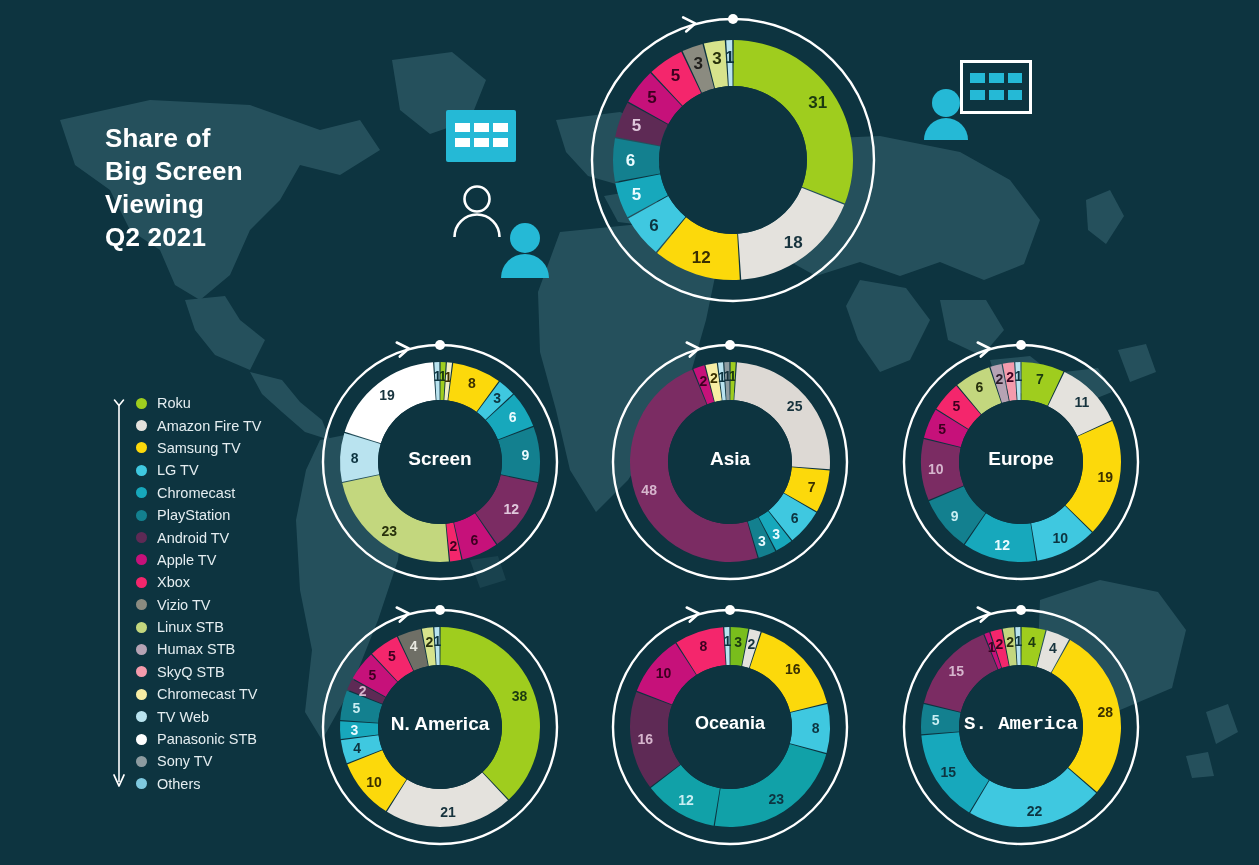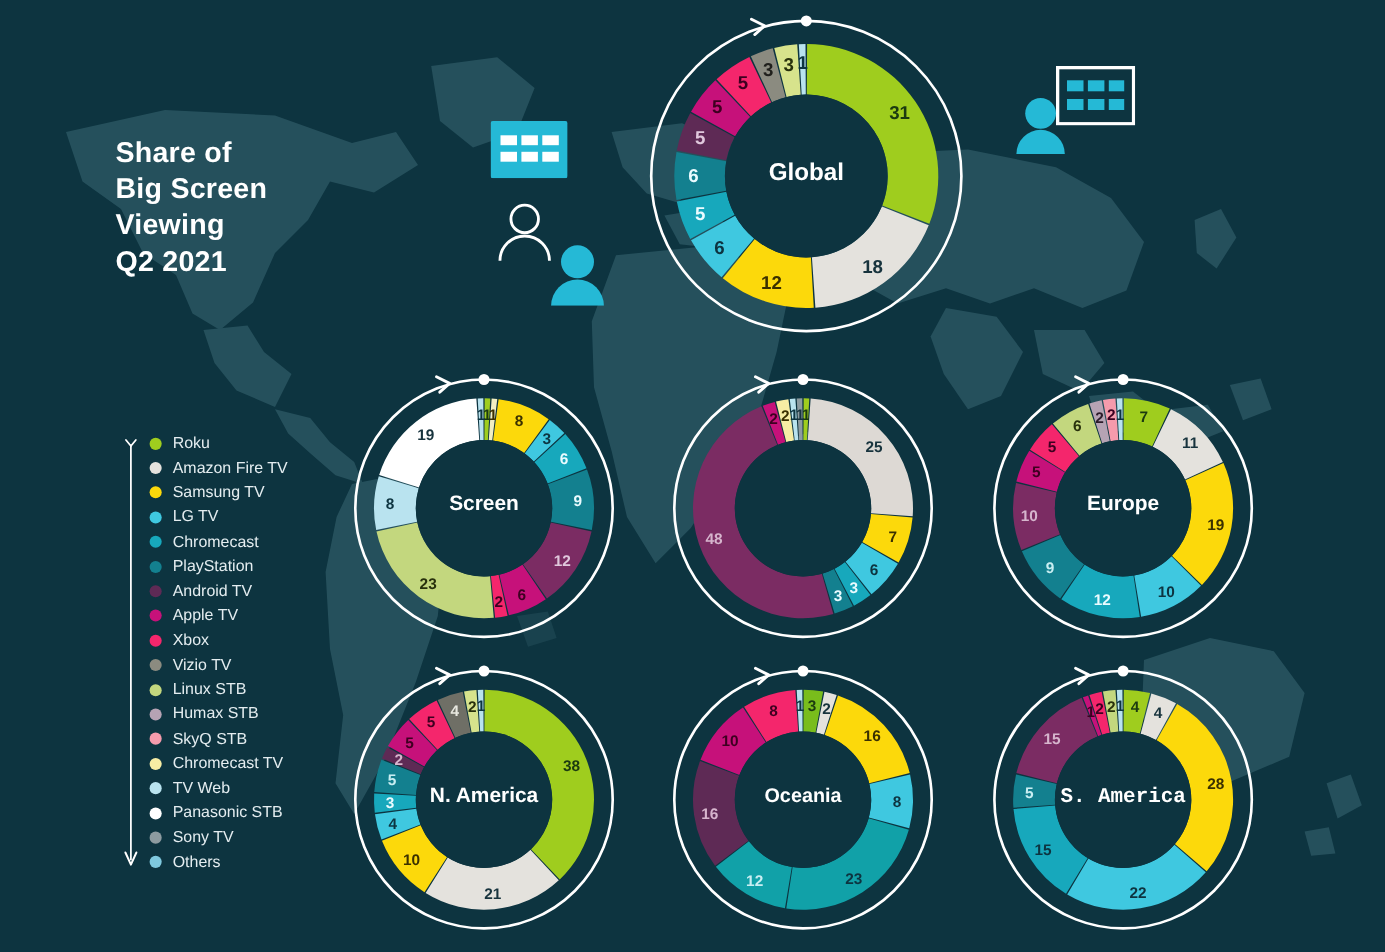--- a/index.html
+++ b/index.html
@@ -255,21 +255,20 @@
           <path d="M85.39023853208221 79.02360070365711 A120 120 0 0 1 115.24416955622519 58.73489013040613 L135.0839045596722 100.23651558041712 A74 74 0 0 0 116.67398042811737 112.74788710058854 Z" fill="#f4266c"></path>
           <text x="109.37521210259953" y="82.20769952537195" text-anchor="middle" dominant-baseline="central" fill="#3d0020" font-size="17" font-weight="bold" font-family="&quot;Liberation Sans&quot;, sans-serif" class="seg-val">5</text>
           <path d="M116.57070704912978 58.11066896855638 A120 120 0 0 1 136.44776621533657 50.954487330326856 L148.15945583279088 95.43860052036823 A74 74 0 0 0 135.90193601363003 99.85157919727644 Z" fill="#8b8b80"></path>
           <text x="132.27258841645263" y="70.54090356681284" text-anchor="middle" dominant-baseline="central" fill="#20201c" font-size="17" font-weight="bold" font-family="&quot;Liberation Sans&quot;, sans-serif" class="seg-val">3</text>
           <path d="M137.86777446413006 50.589891180674485 A120 120 0 0 1 158.73369098786048 47.28505467020494 L161.9024427758473 93.17578371329304 A74 74 0 0 0 149.03512758621355 95.21376622808259 Z" fill="#d7e38c"></path>
           <text x="150.96233864407552" y="65.74219132218649" text-anchor="middle" dominant-baseline="central" fill="#28310c" font-size="17" font-weight="bold" font-family="&quot;Liberation Sans&quot;, sans-serif" class="seg-val">3</text>
           <path d="M160.19686549239466 47.19299953311814 A120 120 0 0 1 166.26696627311853 47.00223893107315 L166.54796253508974 93.00138067416178 A74 74 0 0 0 162.80473372031005 93.11901637875619 Z" fill="#b9e3ef"></path>
           <text x="163.7797689793103" y="64.53058743130521" text-anchor="middle" dominant-baseline="central" fill="#0d3440" font-size="17" font-weight="bold" font-family="&quot;Liberation Sans&quot;, sans-serif" class="seg-val">1</text>
           <circle cx="167" cy="167" r="74" fill="#0d3440"></circle>
         </svg>
-        <div class="donut-label" style="top: 151.16px; font-size: 22px;">Global</div>
       </div>
       <div class="donut" style="left: 297px; top: 319px; width: 286px; height: 286px;">
         <svg width="286" height="286" viewBox="0 0 286 286">
           <circle cx="143" cy="143" r="117" fill="none" stroke="#ffffff" stroke-width="2.4"></circle>
           <circle cx="143" cy="26" r="5" fill="#ffffff"></circle>
           <path d="M99.75042936941111 23.53238157521669 L111.75042936941111 29.53238157521669 L102.75042936941111 37.53238157521669" fill="none" stroke="#ffffff" stroke-width="2.6" stroke-linecap="round" stroke-linejoin="round"></path>
           <path d="M143.61086143906786 43.00186577589429 A100 100 0 0 1 148.7326420534759 43.16445114546262 L146.55423807315506 81.10195971018683 A62 62 0 0 0 143.37873409222206 81.00115678105446 Z" fill="#9fcd1e"></path>
           <text x="145.71464199009466" y="57.483075833694684" text-anchor="middle" dominant-baseline="central" fill="#1b3a10" font-size="14" font-weight="bold" font-family="&quot;Liberation Sans&quot;, sans-serif" class="seg-val">1</text>
           <path d="M149.9519052081962 43.24193759912808 A100 100 0 0 1 155.05306221977057 43.729039033933304 L150.47289857625776 81.45200420103865 A62 62 0 0 0 147.31018122908165 81.15000131145942 Z" fill="#f2eec2"></path>
           <text x="151.13299506510586" y="57.82742230464687" text-anchor="middle" dominant-baseline="central" fill="#3a3000" font-size="14" font-weight="bold" font-family="&quot;Liberation Sans&quot;, sans-serif" class="seg-val">1</text>
@@ -321,20 +320,21 @@
           <path d="M106.40155204436446 49.937904562391054 A100 100 0 0 1 117.29438733107358 46.360352456586796 L127.06252014526562 83.08341852308382 A62 62 0 0 0 120.30896226750596 85.30150082868245 Z" fill="#c6117a"></path>
           <text x="116.30241838603746" y="61.71191516608471" text-anchor="middle" dominant-baseline="central" fill="#3d0020" font-size="14" font-weight="bold" font-family="&quot;Liberation Sans&quot;, sans-serif" class="seg-val">2</text>
           <path d="M118.47695240443123 46.05351921484994 A100 100 0 0 1 129.73504389131725 43.88369993066367 L134.7757272126167 81.54789395701147 A62 62 0 0 0 127.79571049074737 82.89318191320697 Z" fill="#f7eda4"></path>
           <text x="126.80766353252335" y="58.9861806622028" text-anchor="middle" dominant-baseline="central" fill="#3a3000" font-size="14" font-weight="bold" font-family="&quot;Liberation Sans&quot;, sans-serif" class="seg-val">2</text>
           <path d="M130.94693778022952 43.72903903393329 A100 100 0 0 1 136.04809479180378 43.24193759912808 L138.68981877091835 81.15000131145942 A62 62 0 0 0 135.5271014237423 81.45200420103865 Z" fill="#b9e3ef"></path>
           <text x="134.86700493489414" y="57.82742230464687" text-anchor="middle" dominant-baseline="central" fill="#0d3440" font-size="14" font-weight="bold" font-family="&quot;Liberation Sans&quot;, sans-serif" class="seg-val">1</text>
           <path d="M137.26735794652416 43.16445114546262 A100 100 0 0 1 142.38913856093208 43.00186577589429 L142.6212659077779 81.00115678105446 A62 62 0 0 0 139.445761926845 81.10195971018683 Z" fill="#8d9ba0"></path>
           <text x="140.28535800990534" y="57.483075833694684" text-anchor="middle" dominant-baseline="central" fill="#17333d" font-size="14" font-weight="bold" font-family="&quot;Liberation Sans&quot;, sans-serif" class="seg-val">1</text>
           <circle cx="143" cy="143" r="62" fill="#0d3440"></circle>
         </svg>
+        <div class="donut-label" style="top: 129.32px; font-size: 19px;">Asia</div>
       </div>
       <div class="donut" style="left: 878px; top: 319px; width: 286px; height: 286px;">
         <svg width="286" height="286" viewBox="0 0 286 286">
           <circle cx="143" cy="143" r="117" fill="none" stroke="#ffffff" stroke-width="2.4"></circle>
           <circle cx="143" cy="26" r="5" fill="#ffffff"></circle>
           <path d="M99.75042936941111 23.53238157521669 L111.75042936941111 29.53238157521669 L102.75042936941111 37.53238157521669" fill="none" stroke="#ffffff" stroke-width="2.6" stroke-linecap="round" stroke-linejoin="round"></path>
           <path d="M143.61086143906786 43.00186577589429 A100 100 0 0 1 185.4271263033804 52.446485691404504 L169.30481830809583 86.85682112867079 A62 62 0 0 0 143.37873409222206 81.00115678105446 Z" fill="#9fcd1e"></path>
           <text x="161.84976918521642" y="59.542227434084566" text-anchor="middle" dominant-baseline="central" fill="#1b3a10" font-size="14" font-weight="bold" font-family="&quot;Liberation Sans&quot;, sans-serif" class="seg-val">7</text>
           <path d="M186.53025231248103 52.97157596841018 A100 100 0 0 1 233.70774135334952 100.90361466142434 L199.2387996390767 116.9002410900831 A62 62 0 0 0 169.98875643373822 87.1823771004143 Z" fill="#e4e2dd"></path>
           <text x="203.97811330317552" y="82.98180860784714" text-anchor="middle" dominant-baseline="central" fill="#17333d" font-size="14" font-weight="bold" font-family="&quot;Liberation Sans&quot;, sans-serif" class="seg-val">11</text>

